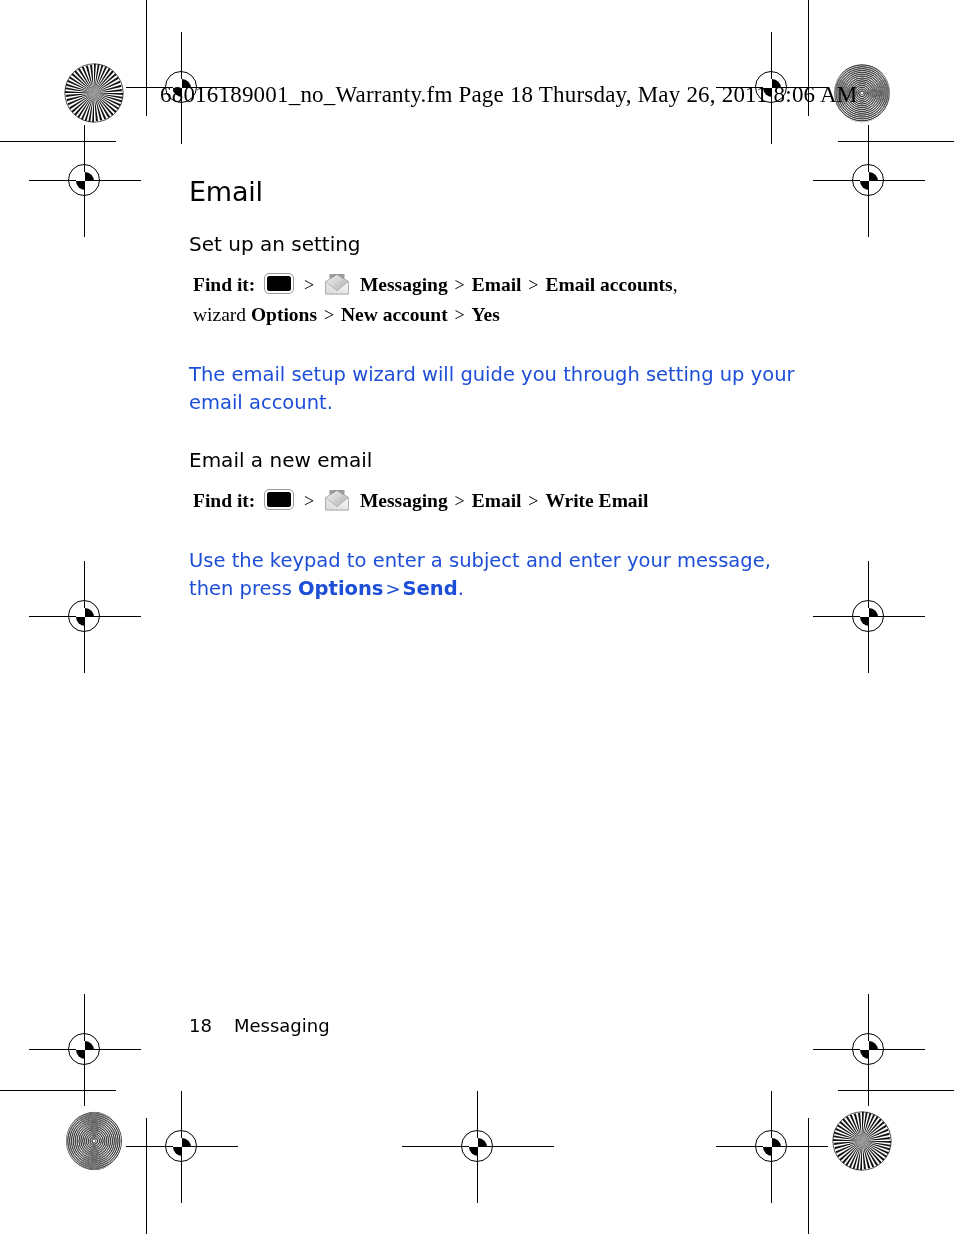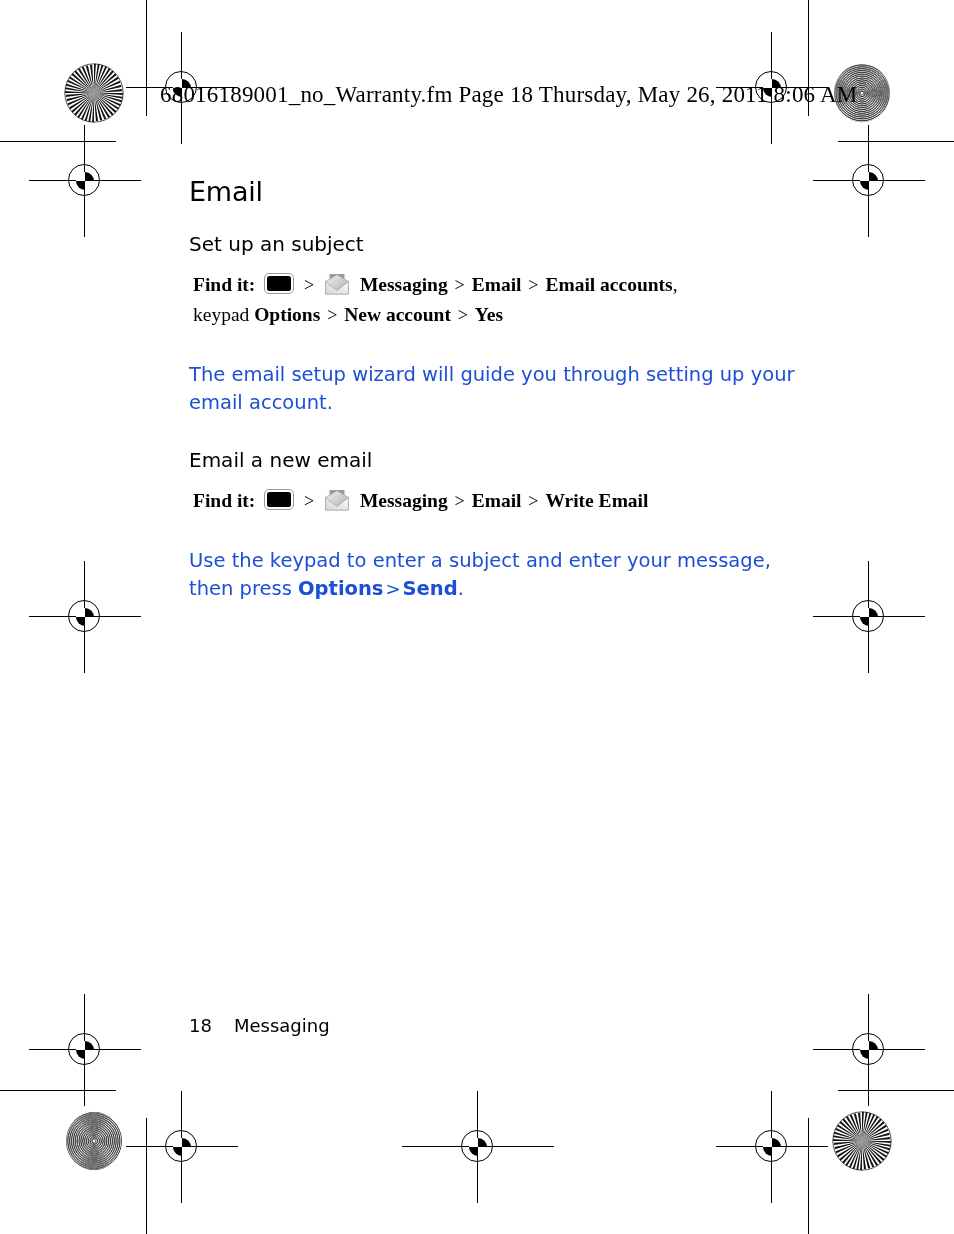--- a/index.html
+++ b/index.html
@@ -422,21 +422,21 @@
   </svg>
 
 </div>
 
 <div class="page-header">68016189001_no_Warranty.fm  Page 18  Thursday, May 26, 2011  8:06 AM</div>
 
 <div class="content">
 
   <h1 class="h1">Email</h1>
 
-  <h2 class="h2">Set up an subject</h2>
+  <h2 class="h2">Set up an setting</h2>
 
   <p class="findit">
     <b>Find it:</b>
     <span class="key-icon"><i></i></span>
     <span class="sep">&gt;</span>
     <svg class="env-icon" viewBox="0 0 26 24">
       <defs>
         <linearGradient id="envA" x1="0" y1="0" x2="1" y2="1">
           <stop offset="0" stop-color="#f4f4f4"></stop>
             <stop offset="1" stop-color="#a8a8a8"></stop>
@@ -449,21 +449,21 @@
       <path d="M5.5 2 h15 v9 h-15 z" fill="#9b9b9b"></path>
       <path d="M1.5 9.5 L13 2.5 L24.5 9.5 L24.5 22 L1.5 22 Z" fill="url(#envA)" stroke="#8c8c8c" stroke-width="0.6"></path>
       <path d="M1.5 9.5 L13 18.5 L24.5 9.5 L24.5 22 L1.5 22 Z" fill="url(#envB)" stroke="#9a9a9a" stroke-width="0.6"></path>
     </svg>
     <b>Messaging</b>
     <span class="sep">&gt;</span>
     <b>Email</b>
     <span class="sep">&gt;</span>
     <b>Email accounts</b><span>,</span>
     <br>
-    <span>keypad</span>
+    <span>wizard</span>
     <b>Options</b>
     <span class="sep">&gt;</span>
     <b>New account</b>
     <span class="sep">&gt;</span>
     <b>Yes</b>
   </p>
 
   <div class="gap-md"></div>
 
   <p class="para">The email setup wizard will guide you through setting up your email account.</p>

